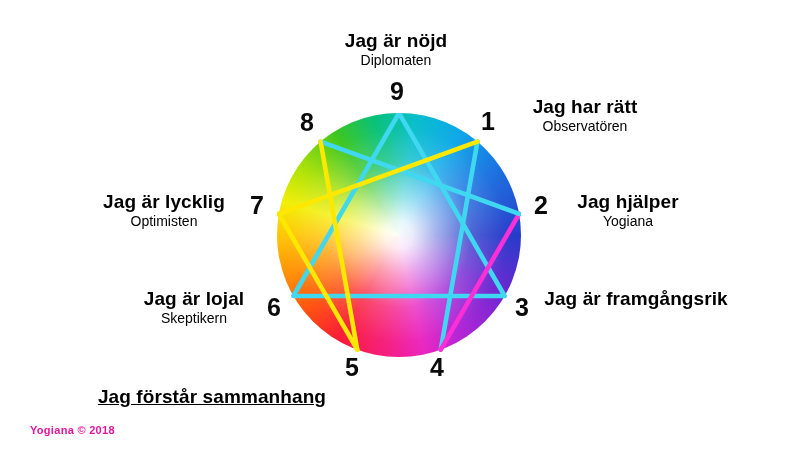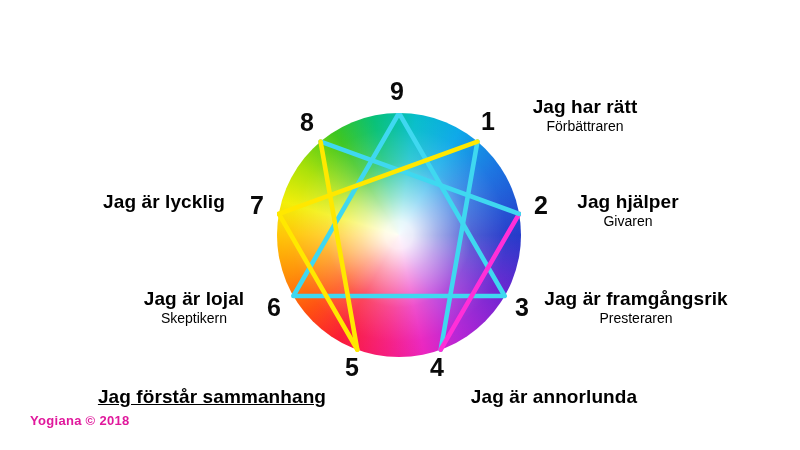--- a/index.html
+++ b/index.html
@@ -46,22 +46,22 @@
         #36c418 238deg,
         #00bf74 258deg,
         #00bcc9 278deg,
         #06a6e8 300deg,
         #1470e0 325deg,
         #1f35c8 360deg);
     transform:rotate(90deg);
   }
   #lines{position:absolute;inset:0;}
   .watermark{
-    position:absolute;left:30px;top:413px;
-    font-size:13px;font-weight:700;font-family:"Liberation Sans",sans-serif;
+    position:absolute;left:30px;top:424px;
+    font-size:11px;font-weight:700;font-family:"Liberation Sans",sans-serif;
     color:#e0189c;letter-spacing:.3px;white-space:nowrap;
   }
 </style>
 </head>
 <body>
 
 <div id="stage">
 
   <div id="wheelWrap">
     <div id="wheel"></div>
@@ -81,50 +81,53 @@
   <div class="num" style="left:382px;top:76px;">9</div>
   <div class="num" style="left:473px;top:106px;">1</div>
   <div class="num" style="left:526px;top:190px;">2</div>
   <div class="num" style="left:507px;top:292px;">3</div>
   <div class="num" style="left:422px;top:352px;">4</div>
   <div class="num" style="left:337px;top:352px;">5</div>
   <div class="num" style="left:259px;top:292px;">6</div>
   <div class="num" style="left:242px;top:190px;">7</div>
   <div class="num" style="left:292px;top:107px;">8</div>
 
+  <div class="lbl" style="left:296px;top:31px;width:200px;">
+    <div class="t">Jag är nöjd</div>
+    <div class="s">Diplomaten</div>
+  </div>
 
   <div class="lbl" style="left:485px;top:97px;width:200px;">
     <div class="t">Jag har rätt</div>
-    <div class="s">Förbättraren</div>
+    <div class="s">Observatören</div>
   </div>
 
   <div class="lbl" style="left:528px;top:192px;width:200px;">
     <div class="t">Jag hjälper</div>
-    <div class="s">Givaren</div>
+    <div class="s">Yogiana</div>
   </div>
 
   <div class="lbl" style="left:516px;top:289px;width:240px;">
     <div class="t">Jag är framgångsrik</div>
-    <div class="s">Presteraren</div>
   </div>
 
   <div class="lbl" style="left:444px;top:387px;width:220px;">
-    <div class="t">Jag är annorlunda</div>
   </div>
 
   <div class="lbl" style="left:92px;top:387px;width:240px;text-decoration:underline;">
     <div class="t">Jag förstår sammanhang</div>
   </div>
 
   <div class="lbl" style="left:94px;top:289px;width:200px;">
     <div class="t">Jag är lojal</div>
     <div class="s">Skeptikern</div>
   </div>
 
   <div class="lbl" style="left:64px;top:192px;width:200px;">
     <div class="t">Jag är lycklig</div>
+    <div class="s">Optimisten</div>
   </div>
 
   <div class="lbl" style="left:111px;top:89px;width:200px;">
   </div>
 
   <div class="watermark">Yogiana © 2018</div>
 </div>
 
 </body></html>

